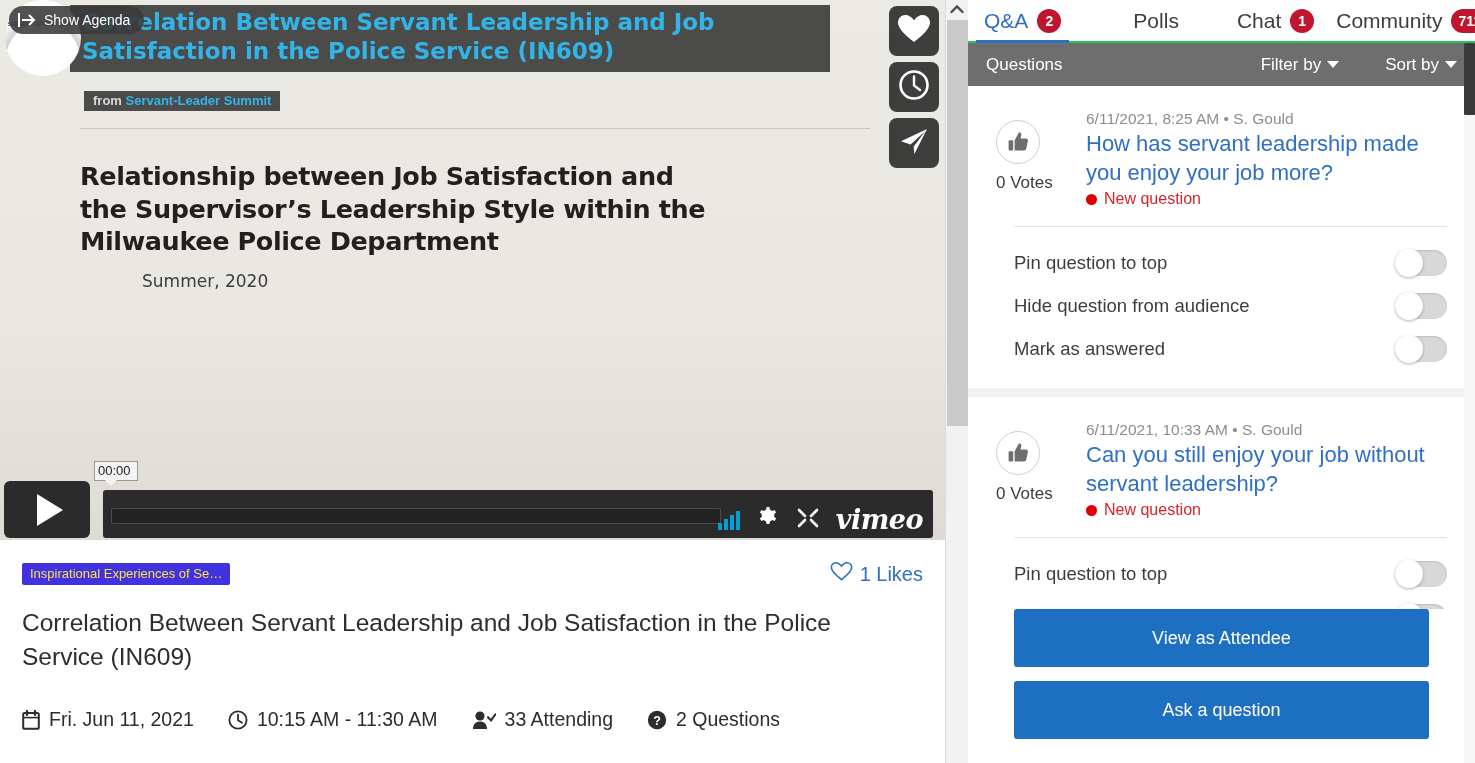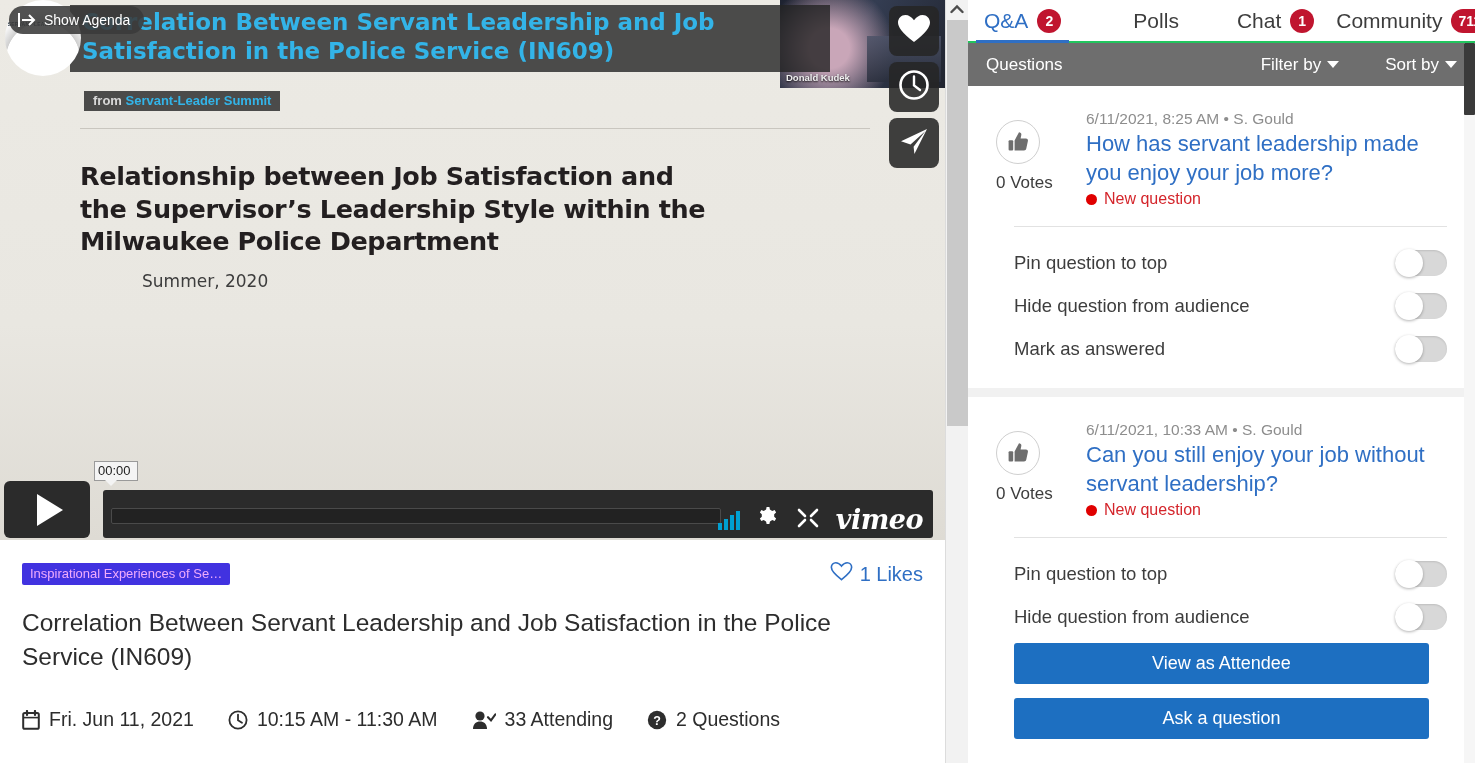--- a/index.html
+++ b/index.html
@@ -191,21 +191,21 @@
   
   #meta-block {
     position: absolute; left: 0; top: 540px; width: 945px; height: 223px;
     background: #ffffff; padding: 22px 22px 0 22px;
   }
   #meta-row1 {
     display: flex; align-items: center; justify-content: space-between;
     height: 24px;
   }
   #track-badge {
-    background: #4132e0; color: #f0abfc;
+    background: #4132e0; color: #fde047;
     font-size: 13px; padding: 3px 8px 4px 8px;
     border-radius: 2px; white-space: nowrap;
     cursor: pointer;
   }
   #likes-group {
     display: flex; align-items: center; gap: 7px;
     color: #2f6fc4; font-size: 20px; cursor: pointer;
   }
   #session-title {
     margin-top: 20px;
@@ -340,21 +340,21 @@
     width: 28px; height: 28px; border-radius: 50%;
     background: #ffffff; box-shadow: 0 1px 3px rgba(0,0,0,.3);
   }
   .card-separator { height: 9px; background: #f1f1f1; width: 507px; }
 
   #qa-actions {
     position: absolute; left: 0; bottom: 0; width: 507px;
     padding: 0 46px 10px 46px; background: #ffffff;
   }
   .action-btn {
-    display: block; width: 100%; height: 41px;
+    display: block; width: 100%; height: 58px;
     background: #1d6fc1; color: #ffffff;
     font-size: 18px; border: none; border-radius: 3px;
     margin-bottom: 14px; cursor: pointer;
     font-family: "Liberation Sans", sans-serif;
   }
 
   #qa-scrollbar {
     position: absolute; right: 0; top: 43px; width: 11px; height: 720px;
     background: #f6f6f6;
   }
@@ -372,24 +372,20 @@
 
     <div id="video-player">
 
       <div id="slide-surface">
         <div id="slide-rule"></div>
         <div id="slide-title">Relationship between Job Satisfaction and the Supervisor’s Leadership Style within the Milwaukee Police Department</div>
         <div id="slide-sub">Summer, 2020</div>
         <div id="slide-footer-note">Powered by SurveyMonkey</div>
       </div>
 
-      <div id="webcam-pip">
-        <div id="webcam-shelf"></div>
-        <div id="webcam-name">Donald Kudek</div>
-      </div>
 
       <div id="overlay-title-box">
         <div id="overlay-title">Correlation Between Servant Leadership and Job Satisfaction in the Police Service (IN609)</div>
       </div>
 
       <div id="overlay-from-box">
         <div id="overlay-from"><span>from </span><b>Servant-Leader Summit</b></div>
       </div>
 
       <div id="channel-avatar">

